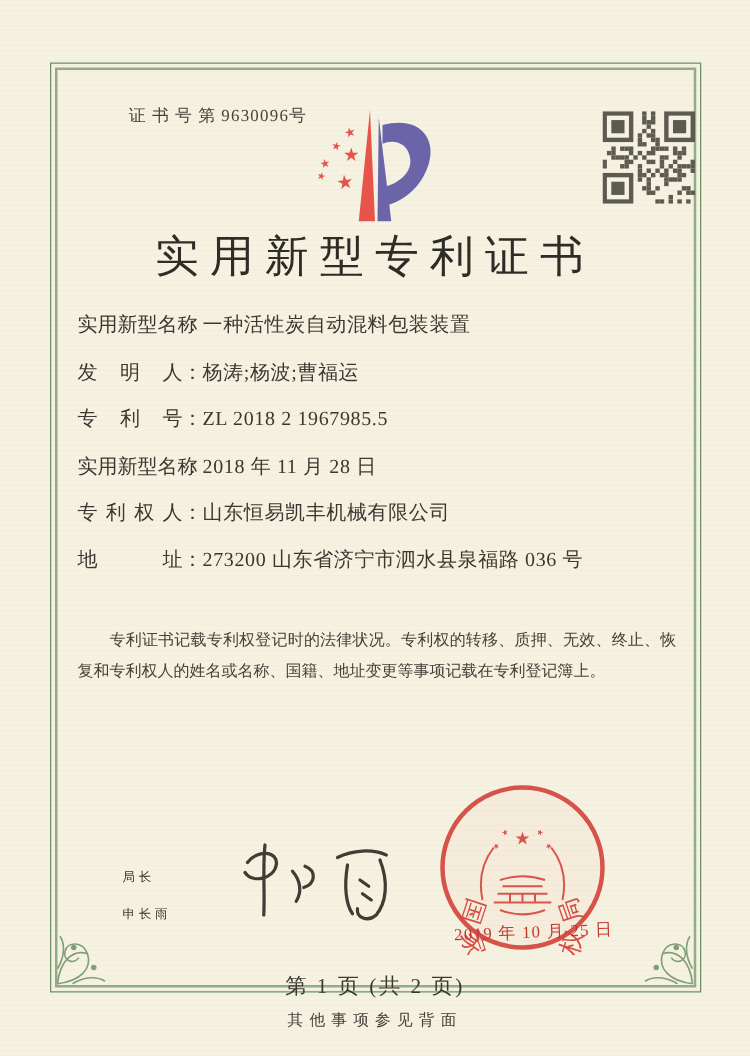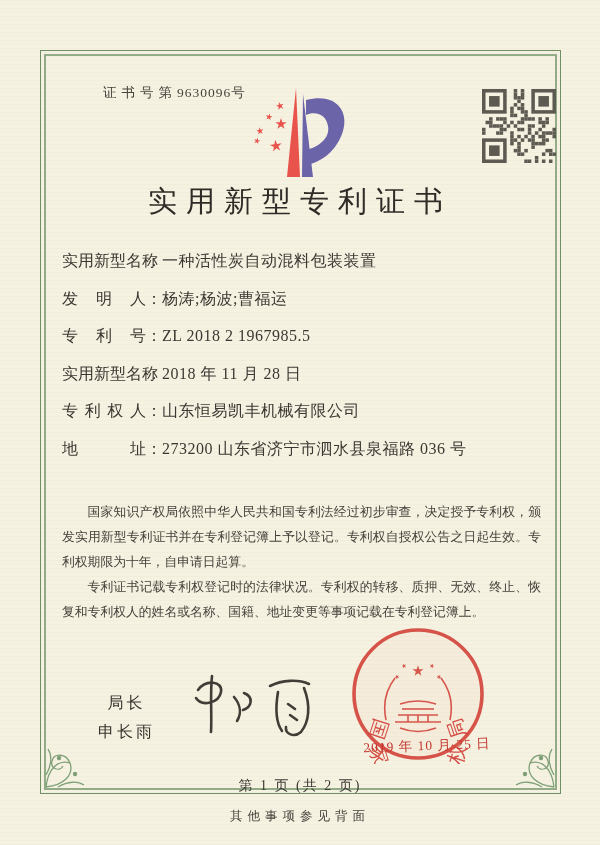--- a/index.html
+++ b/index.html
@@ -11,37 +11,37 @@
     color:#3d3a34;
   }
   .frame{position:absolute;left:40px;top:50px;width:519px;height:742px;border:1px solid #6e8f64;}
   .frame-inner{position:absolute;inset:3px;border:2px solid #93ac88;}
   .cert-no{position:absolute;left:103px;top:84px;font-size:13.5px;color:#46423c;white-space:nowrap;}
   .cert-no .cjk{letter-spacing:5px;margin-top:26px;}
   .cert-no .num{letter-spacing:1px;font-family:Liberation Serif, serif;}
   .logo{position:absolute;left:243px;top:80px;}
   .qr{position:absolute;left:482px;top:89px;}
   .title{position:absolute;left:0;right:0;top:182px;text-align:center;
-    font-size:29px;letter-spacing:9px;color:#2f2c27;white-space:nowrap;}
+    font-size:35px;letter-spacing:9px;color:#2f2c27;white-space:nowrap;}
   .fields{position:absolute;left:62px;top:250px;width:480px;font-size:16px;color:#3b3832;}
   .field-row{margin-bottom:16.5px;line-height:21px;white-space:nowrap;}
   .flabel{display:inline-block;width:84px;text-align:justify;text-align-last:justify;vertical-align:top;}
   .fvalue{letter-spacing:0.5px;}
   .grant-group{margin-left:38px;}
   .bodytext{position:absolute;left:62px;top:500px;width:479px;font-size:12.8px;
     line-height:25px;color:#45413a;text-align:justify;}
   .bodytext p{margin:0;text-indent:2em;}
-  .director{position:absolute;left:98px;top:688px;font-size:16px;letter-spacing:3px;
-    line-height:29px;color:#37342e;text-align:center;}
+  .director{position:absolute;left:98px;top:688px;font-size:10px;letter-spacing:3px;
+    line-height:29px;color:#37342e;}
   .signature{position:absolute;left:182px;top:664px;}
   .seal{position:absolute;left:348px;top:624px;}
   .seal-date{position:absolute;left:352px;top:737px;width:150px;text-align:center;
     font-size:13.5px;color:#c2372e;letter-spacing:1px;transform:rotate(-2deg);white-space:nowrap;}
   .page-info{position:absolute;left:0;right:0;top:777px;text-align:center;
-    font-size:14px;letter-spacing:2px;color:#3c3933;}
+    font-size:17px;letter-spacing:2px;color:#3c3933;}
   .footer-note{position:absolute;left:0;right:0;top:808px;text-align:center;
     font-size:12.5px;letter-spacing:5px;color:#44403a;}
   .corner{position:absolute;}
   .corner.br{right:44px;bottom:56px;}
   .corner.bl{left:44px;bottom:56px;transform:scaleX(-1);}
 </style>
 </head>
 <body>
 
 <div class="frame">
@@ -216,21 +216,20 @@
   </div>
   <div class="field-row">
     <span class="flabel">专利权人</span><span>：</span><span class="fvalue">山东恒易凯丰机械有限公司</span>
   </div>
   <div class="field-row">
     <span class="flabel">地址</span><span>：</span><span class="fvalue">273200 山东省济宁市泗水县泉福路 036 号</span>
   </div>
 </div>
 
 <div class="bodytext">
-  <p>国家知识产权局依照中华人民共和国专利法经过初步审查，决定授予专利权，颁发实用新型专利证书并在专利登记簿上予以登记。专利权自授权公告之日起生效。专利权期限为十年，自申请日起算。</p>
   <p>专利证书记载专利权登记时的法律状况。专利权的转移、质押、无效、终止、恢复和专利权人的姓名或名称、国籍、地址变更等事项记载在专利登记簿上。</p>
 </div>
 
 <div class="director">
   <div>局长</div>
   <div>申长雨</div>
 </div>
 
 <svg class="signature" width="150" height="80" viewBox="0 0 150 80" fill="none" stroke="#413d36" stroke-width="2.6" stroke-linecap="round">
   <path d="M30,12 C28,30 30,52 29,68"></path>

